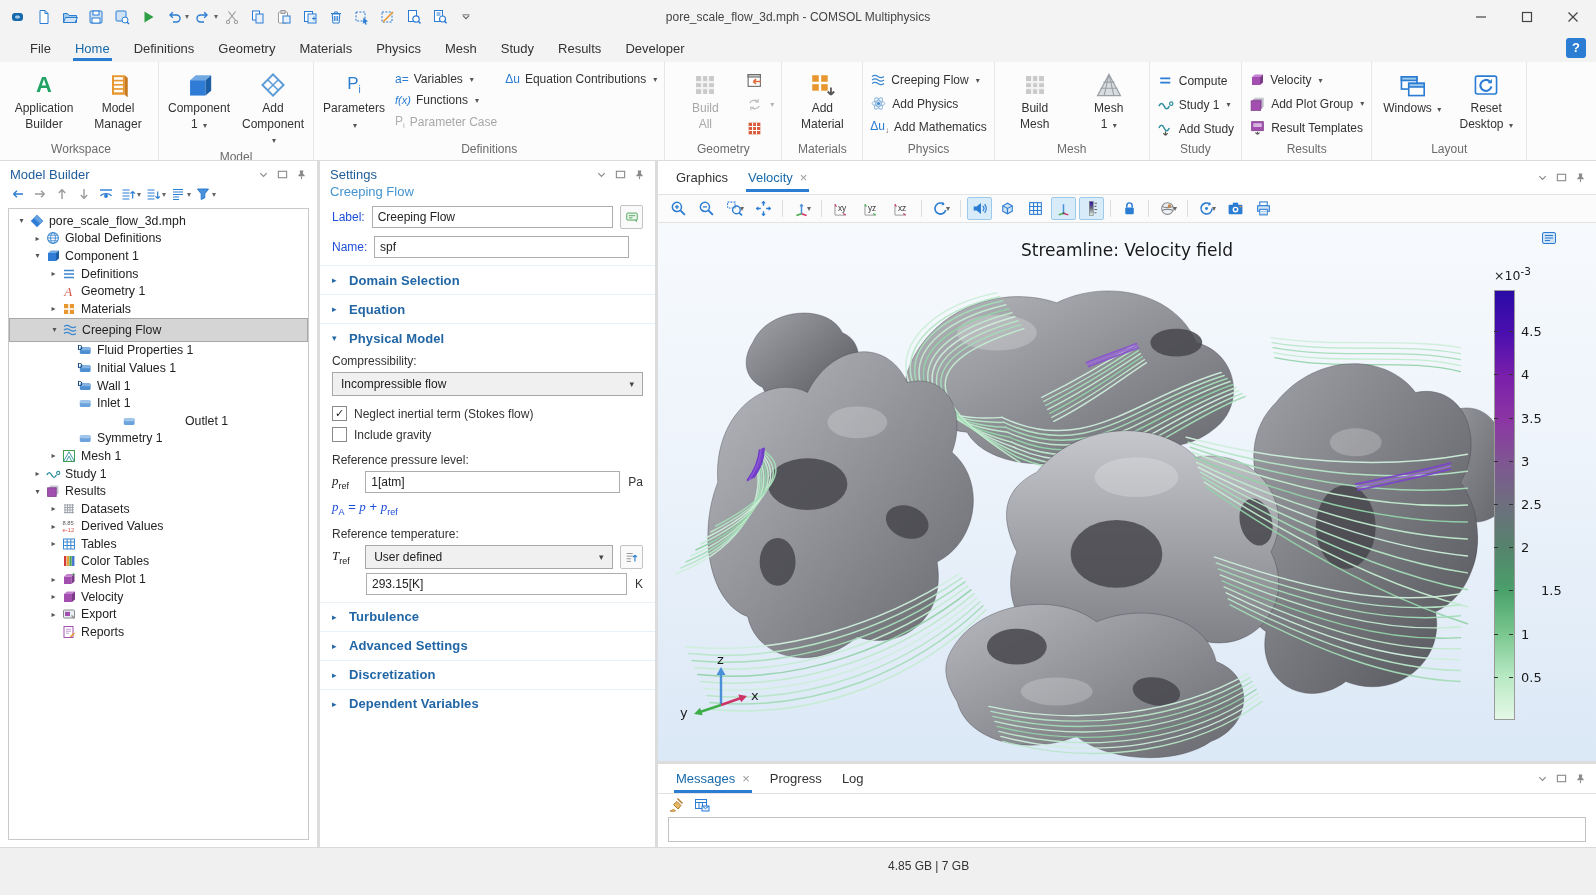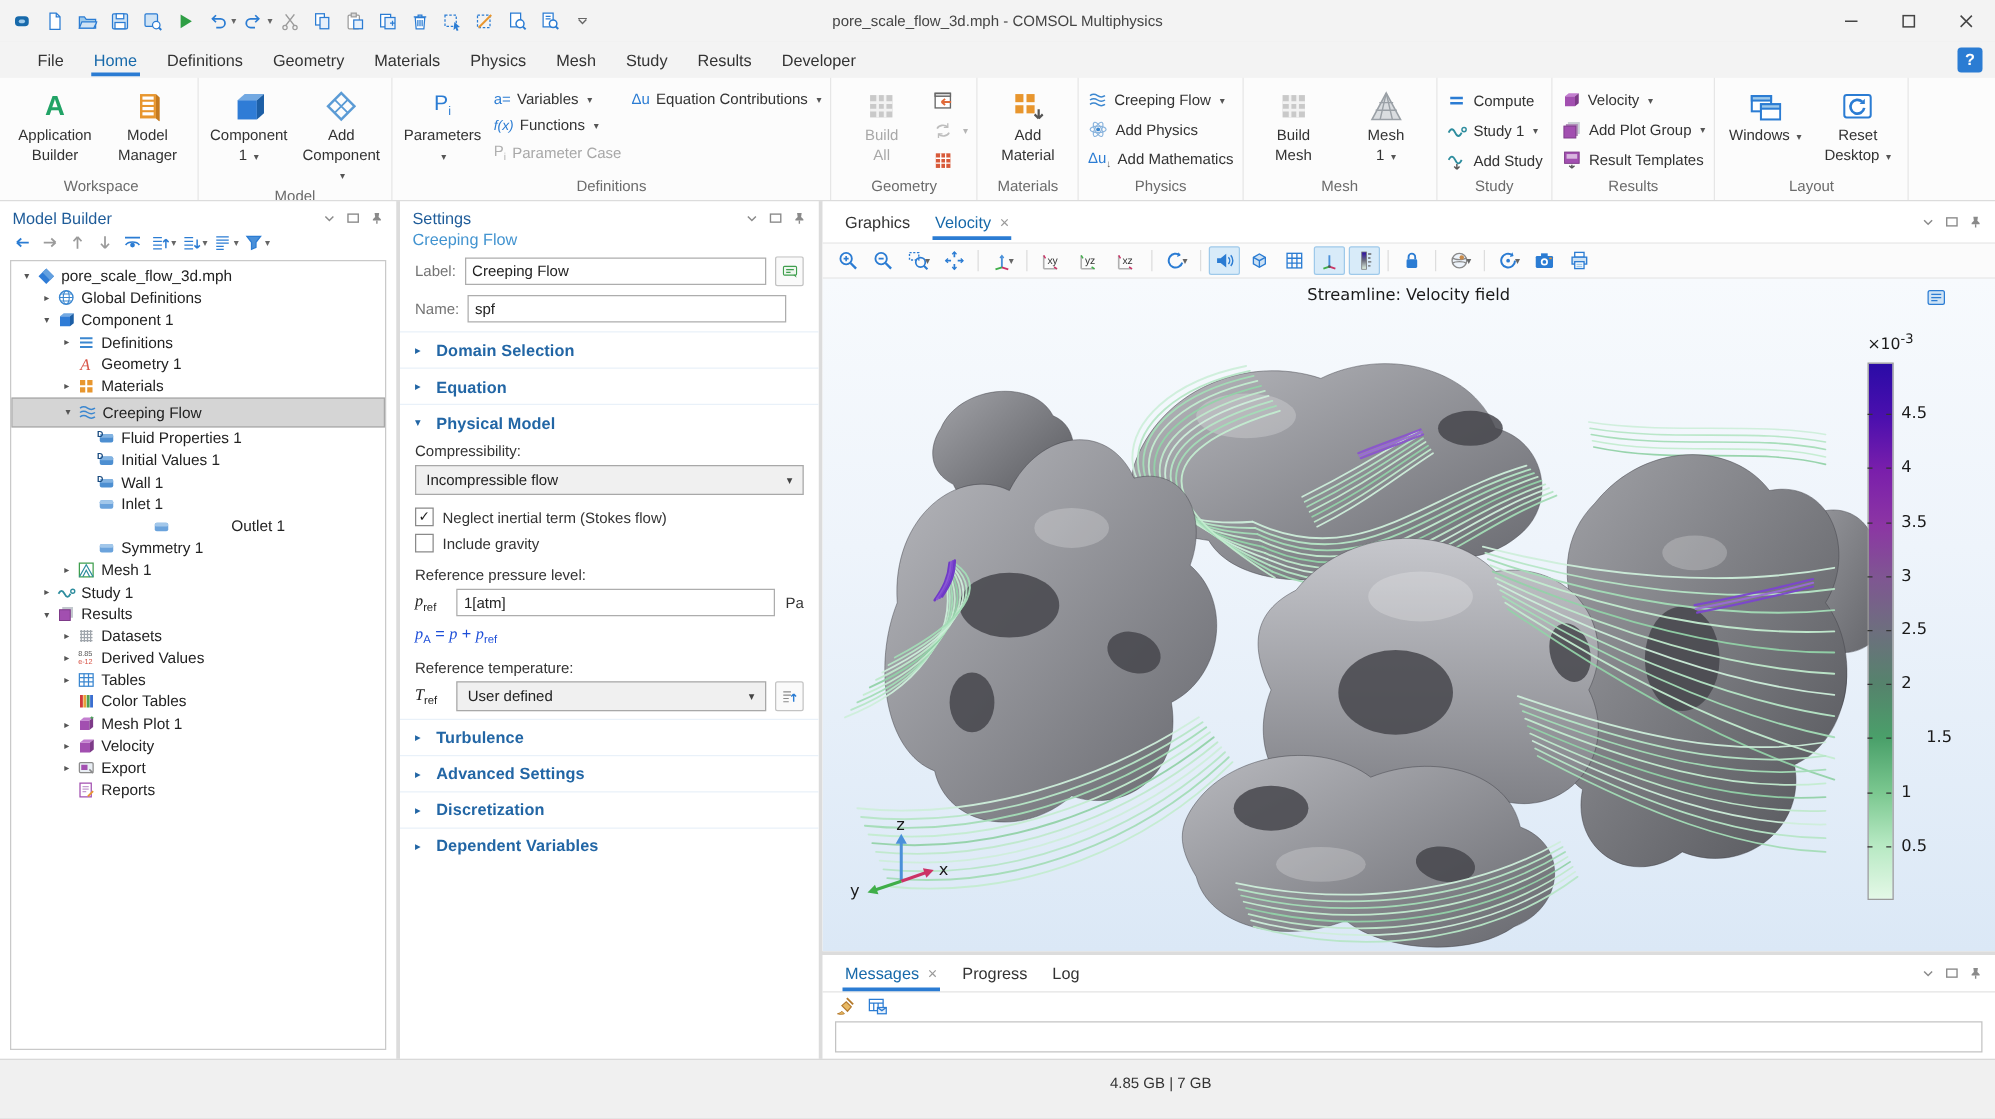--- a/index.html
+++ b/index.html
@@ -54,21 +54,21 @@
   .mb-filter input{flex:1;height:20px;border:1px solid #b9b9b9;padding:0 6px;font-size:12px;color:#333;font-family:inherit;}
   .mb-filter input::placeholder{color:#8a8a8a}
   .tree{flex:1;border:1px solid #c9c9c9;margin:0 8px 8px;overflow:hidden;padding-top:3px;}
   .trow{display:flex;align-items:center;height:17.6px;font-size:12.3px;color:#222;white-space:nowrap;}
   .trow.sel{background:#d5d5d5;}
   .tarr{width:13px;text-align:center;font-size:8px;color:#555;flex:none;}
   .ticon{width:17px;height:16px;flex:none;display:flex;align-items:center;justify-content:center;margin-right:4px;}
   
   .set-body{flex:1;overflow:hidden;position:relative;}
   .frow{display:flex;align-items:center;padding:0 12px;margin-bottom:7px;}
-  .flab{width:42px;color:#737373;}
+  .flab{width:42px;color:#1d4ed8;}
   .fin{height:20px;border:1px solid #adadad;padding:0 5px;font-size:12px;color:#222;font-family:inherit;background:#fff;}
   .sec{display:flex;align-items:center;height:28px;border-top:1px solid #e9f1f9;padding:0 12px;color:#2266a5;font-size:13px;gap:9px;}
   .sec .sarr{color:#2266a5;font-size:9px;width:8px;}
   .sec-label{font-weight:bold;letter-spacing:.1px;}
   .ctrl-label{padding:2px 12px 4px;color:#333;}
   .sel{height:22px;background:#f0f0f0;border:1px solid #a8a8a8;display:flex;align-items:center;padding:0 8px;color:#222;}
   .sel .sv{flex:1;}
   .sel .sa{color:#444;font-size:9px;}
   .cbrow{display:flex;align-items:center;gap:7px;padding:3px 12px;}
   .cbx{width:13px;height:13px;border:1px solid #8a8a8a;background:#fff;display:flex;align-items:center;justify-content:center;
@@ -85,22 +85,22 @@
   .gtabs{height:33px;display:flex;align-items:center;padding-left:8px;border-bottom:1px solid #e3e3e3;}
   .gtab{padding:6px 10px;font-size:13px;color:#333;display:flex;align-items:center;gap:7px;position:relative;}
   .gtab.active{color:#1769aa;}
   .gtab.active::after{content:"";position:absolute;left:8px;right:8px;bottom:-1px;height:3px;background:#2b7cd3;}
   .tclose{color:#9a9a9a;font-size:13px;}
   .gtools{height:27px;display:flex;align-items:center;gap:3px;padding:0 8px;border-bottom:1px solid #e3e3e3;background:#fbfbfb;}
   .gbtn{display:flex;align-items:center;padding:2px 3px;border-radius:2px;border:1px solid transparent;}
   .gbtn.active{background:#d8ebf9;border-color:#9ec9ea;}
   .gsep{width:1px;height:17px;background:#ddd;margin:0 3px;}
   .viewport{flex:1;position:relative;background:linear-gradient(to bottom,#f7fafd 0%,#eef4fb 40%,#dbe8f6 100%);overflow:hidden;}
-  .plot-title{position:absolute;top:6px;left:0;width:100%;text-align:center;font-family:"DejaVu Sans",sans-serif;
-              font-size:13px;color:#1a1a1a;pointer-events:none;}
+  .plot-title{position:absolute;top:17px;left:0;width:100%;text-align:center;font-family:"DejaVu Sans",sans-serif;
+              font-size:17px;color:#1a1a1a;pointer-events:none;}
   .scene{position:absolute;inset:0;}
   .vp-btn{position:absolute;top:6px;right:38px;width:18px;height:18px;border-radius:3px;display:flex;align-items:center;justify-content:center;}
   
   .cbar{position:absolute;top:67px;left:836px;width:19px;height:428px;border:1px solid #9a9a9a;}
   .cbar-exp{position:absolute;top:42px;left:836px;font-family:"DejaVu Sans",sans-serif;font-size:12.5px;color:#1a1a1a;}
   .cbtick{position:absolute;font-family:"DejaVu Sans",sans-serif;font-size:13px;color:#1a1a1a;left:27px;transform:translateY(-50%);}
   .cbnotch{position:absolute;height:1px;background:#333;width:4px;}
   
   .triad{position:absolute;left:18px;top:430px;width:90px;height:75px;}
   .triad text{font-family:"DejaVu Sans",sans-serif;font-size:13px;fill:#1a1a1a;}
@@ -1006,20 +1006,25 @@
           <div class="sel" style="width:235px">
             <span class="sv">User defined</span>
               <span class="sa">▾</span>
           </div>
           <div class="sqbtn" style="margin-left:7px">
             <svg width="14" height="14" viewBox="0 0 16 16">
                 <path d="M3 4h7M3 7h7M3 10h5M3 13h5" stroke="#8a8a8a"></path>
                 <path d="M12.5 13V6m0 0l-2.2 2.2M12.5 6l2.2 2.2" fill="none" stroke="#2b7cd3" stroke-width="1.3"></path>
               </svg>
           </div>
+        </div>
+        <div class="frow">
+          <div class="symtok"></div>
+          <input class="fin" style="width: 249px;" value="293.15[K]">
+          <span class="unit">K</span>
         </div>
 
         <div id="secs-bottom" style="margin-top:6px">
             <div class="sec">
               <span class="sarr">▸</span>
               <span class="sec-label">Turbulence</span>
             </div>
             <div class="sec">
               <span class="sarr">▸</span>
               <span class="sec-label">Advanced Settings</span>

